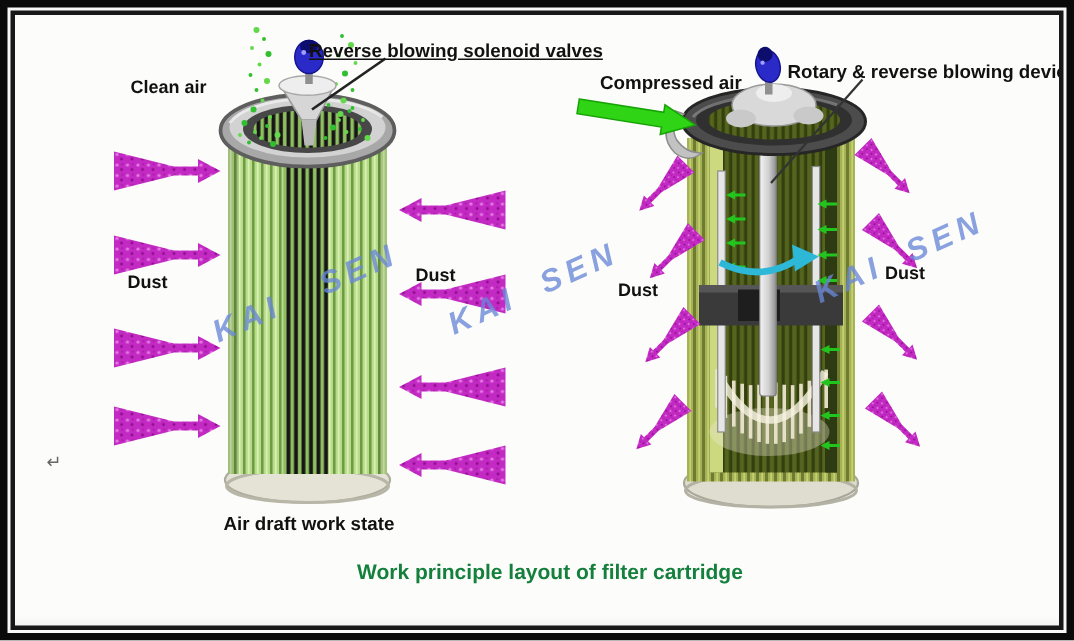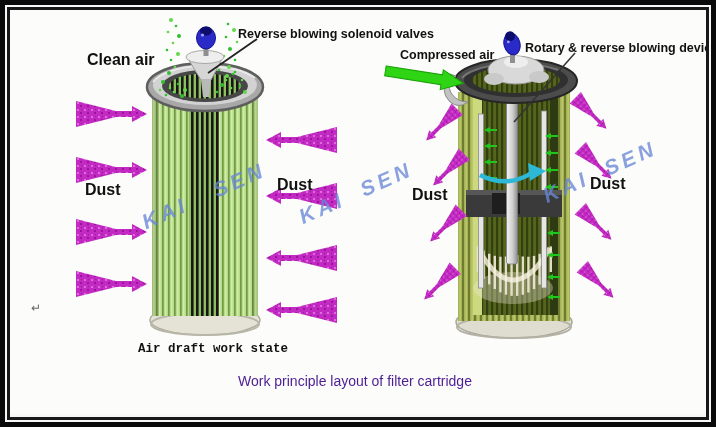--- a/index.html
+++ b/index.html
@@ -4,24 +4,24 @@
 <style>
   html,body{margin:0;padding:0;background:#e8e8e8;}
   .screen{position:relative;width:716px;height:427px;background:#fcfcfa;overflow:hidden;
           font-family:"Liberation Sans", sans-serif;}
   .scene{position:absolute;left:0;top:0;width:716px;height:427px;}
   .frame{position:absolute;inset:0;pointer-events:none;z-index:50;
          box-shadow: inset 0 0 0 5px #0a0a0a,
                      inset 0 0 0 7px #f8f8f8,
                      inset 0 0 0 10px #181818,
                      inset 0 -14px 10px -8px rgba(120,120,120,.35);}
-  .lbl{position:absolute;color:#111;font-weight:bold;font-size:16px;white-space:nowrap;z-index:20;}
+  .lbl{position:absolute;color:#111;font-weight:bold;font-size:12px;white-space:nowrap;z-index:20;}
   .lbl.big{font-size:12.5px;}
   .caption{position:absolute;color:#111;font-weight:bold;font-size:12.5px;white-space:nowrap;z-index:20;}
-  .title{position:absolute;left:238px;top:373px;color:#4c1d95;font-weight:normal;font-size:14px;
+  .title{position:absolute;left:238px;top:373px;color:#15803d;font-weight:bold;font-size:14px;
          white-space:nowrap;z-index:20;}
   .wm{position:absolute;color:rgba(105,135,215,.78);font-weight:600;font-style:italic;
       font-size:21px;letter-spacing:4px;word-spacing:9px;white-space:nowrap;
       transform:translate(-50%,-50%) rotate(-24deg);z-index:15;}
   .wm.wide{word-spacing:20px;}
   .ret{position:absolute;left:31px;top:301px;color:#666;font-size:12px;z-index:20;}
 </style>
 </head>
 <body>
 
@@ -217,24 +217,24 @@
       <use href="#cone" transform="translate(586,203) rotate(45) scale(0.62)"></use>
       <use href="#cone" transform="translate(588,261) rotate(45) scale(0.62)"></use>
     </g>
   </svg>
 
   <div class="wm wide" style="left:204px;top:196px;">KAI SEN</div>
   <div class="wm" style="left:356px;top:193px;">KAI SEN</div>
   <div class="wm" style="left:600px;top:172px;">KAI SEN</div>
 
   <div class="lbl" style="left:87px;top:51px;">Clean air</div>
-  <div class="lbl big" style="left:238px;top:27px;">Reverse blowing solenoid valves</div>
+  <div class="lbl big" style="left:206px;top:27px;text-decoration:underline;">Reverse blowing solenoid valves</div>
   <div class="lbl" style="left:85px;top:181px;">Dust</div>
   <div class="lbl" style="left:277px;top:176px;">Dust</div>
-  <div class="caption" style="left:138px;top:342px;font-family:Liberation Mono, monospace;">Air draft work state</div>
+  <div class="caption" style="left:149px;top:342px;">Air draft work state</div>
 
   <div class="lbl big" style="left:400px;top:48px;">Compressed air</div>
   <div class="lbl big" style="left:525px;top:41px;">Rotary &amp; reverse blowing device</div>
   <div class="lbl" style="left:412px;top:186px;">Dust</div>
   <div class="lbl" style="left:590px;top:175px;">Dust</div>
 
   <div class="title">Work principle layout of filter cartridge</div>
   <div class="ret">↵</div>
 
   <div class="frame"></div>

